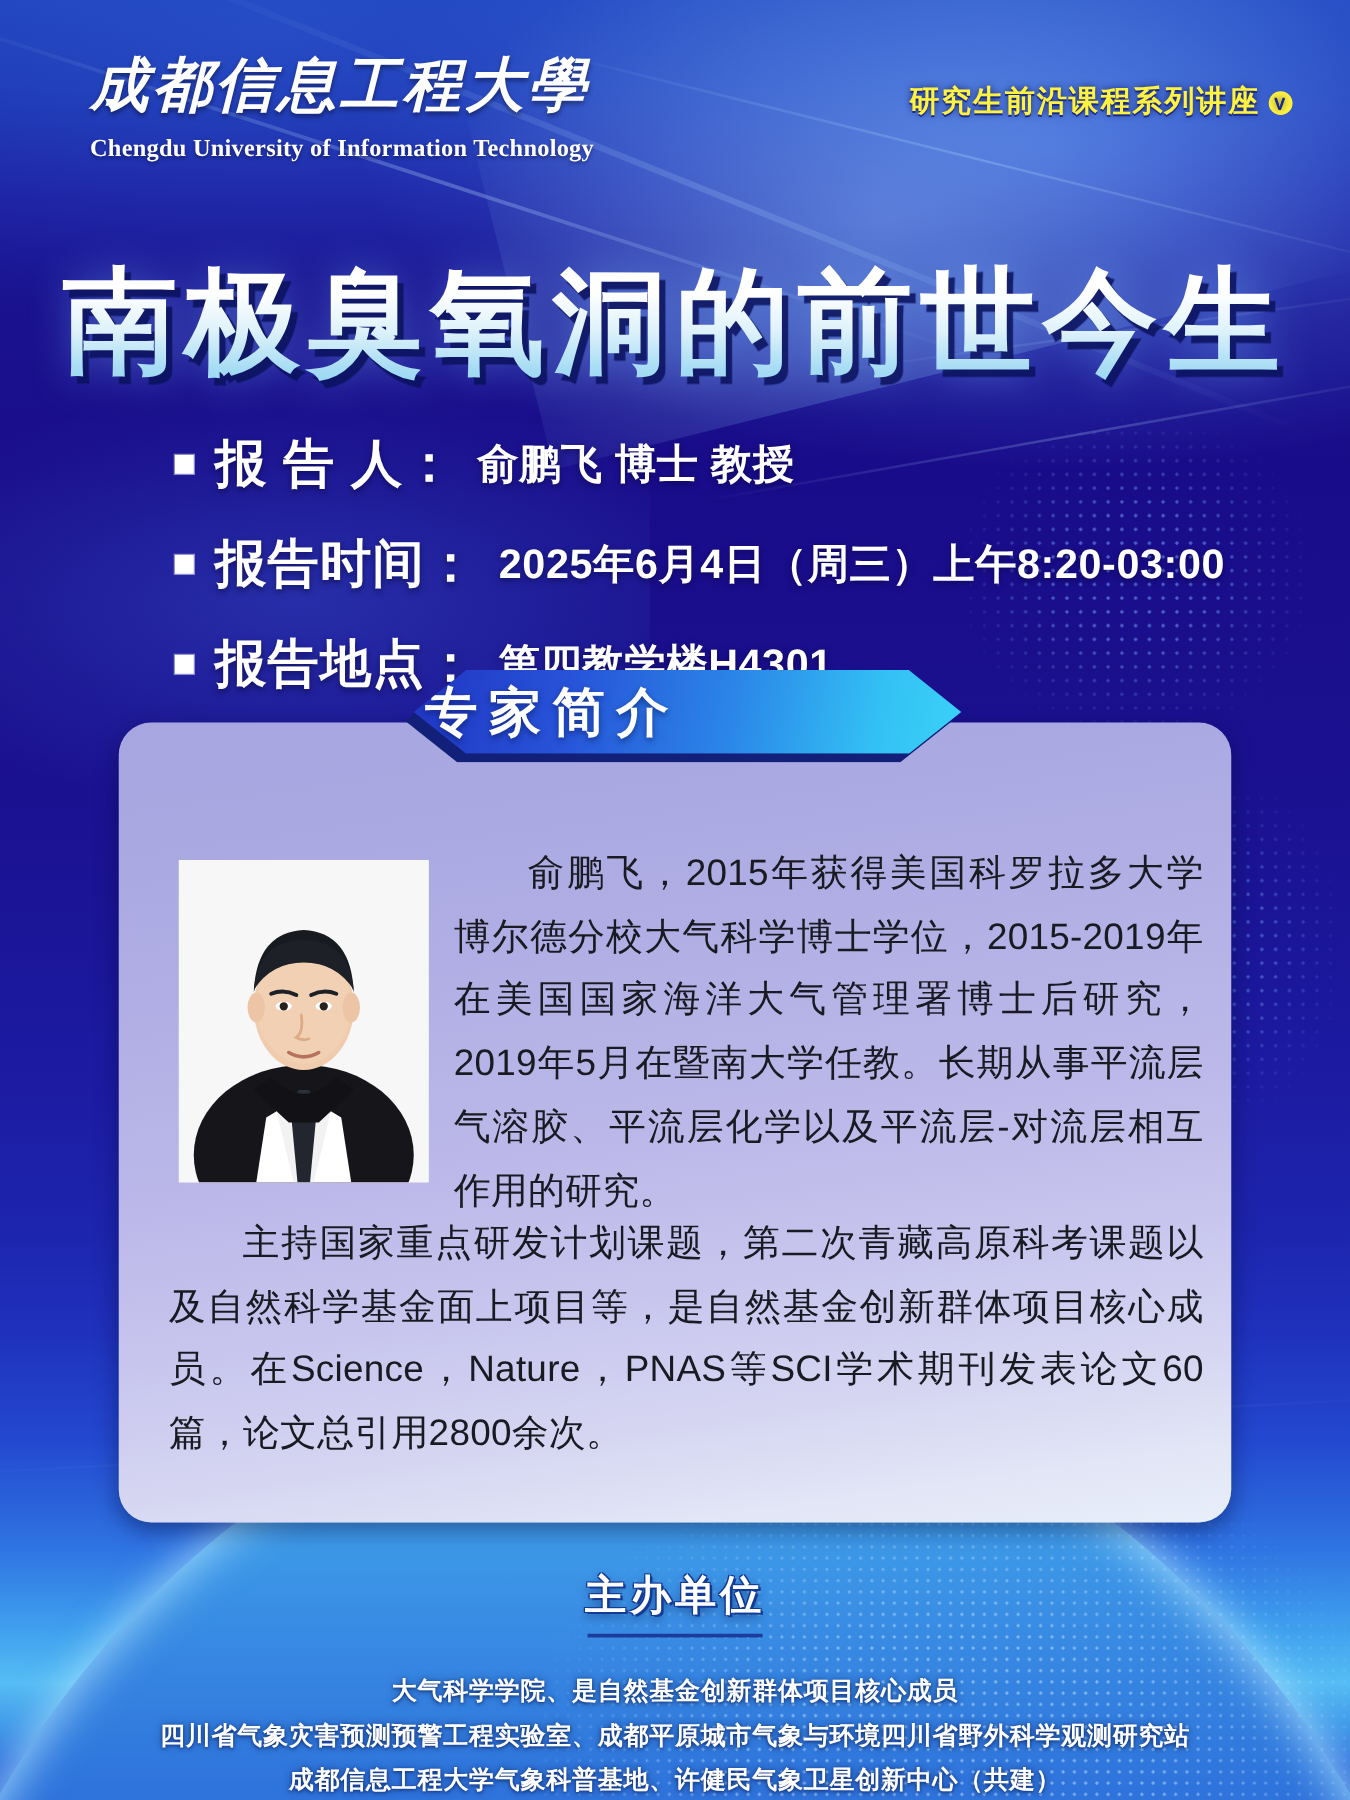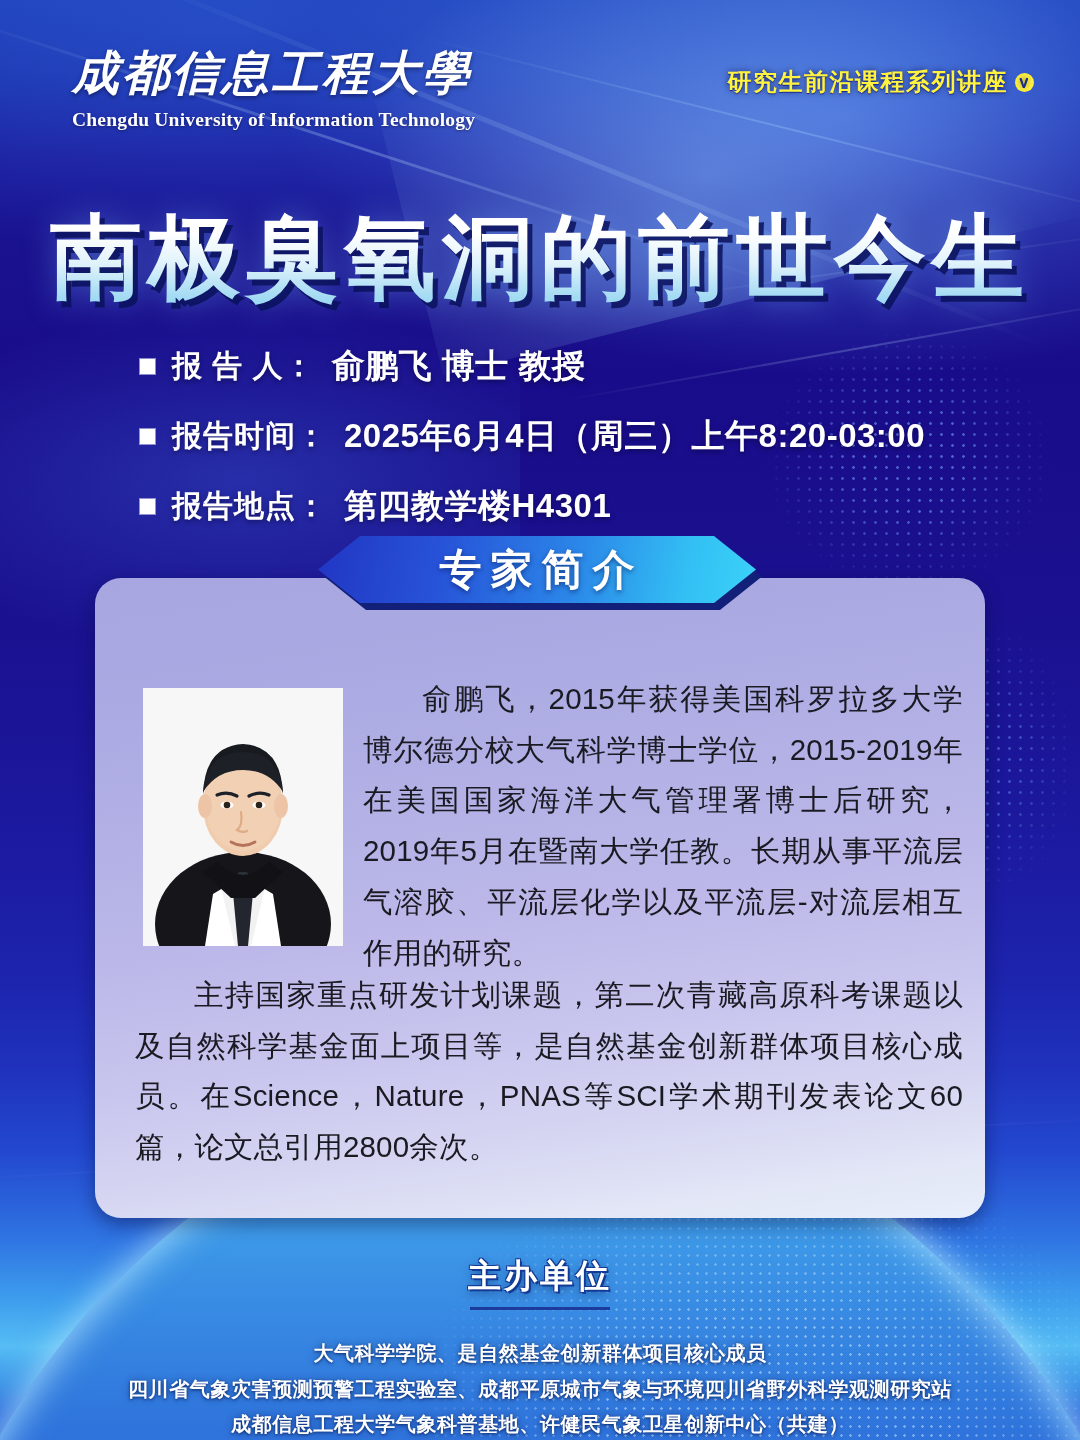--- a/index.html
+++ b/index.html
@@ -67,21 +67,21 @@
     -webkit-mask-image:radial-gradient(ellipse 70% 90% at 50% 100%, #000 35%, transparent 78%);
             mask-image:radial-gradient(ellipse 70% 90% at 50% 100%, #000 35%, transparent 78%);
   }
 
   
   .header{position:absolute;left:0;top:0;width:1080px;height:150px;}
   .logo-wrap{position:absolute;left:58px;top:48px;display:flex;align-items:center;}
   .seal{width:86px;height:86px;position:relative;flex:0 0 auto;}
   .uni-names{margin-left:14px;}
   .uni-cn{
-    font-family:Liberation Sans, sans-serif;
+    font-family:Liberation Mono, monospace;
     font-size:47px;font-weight:700;color:#ffffff;letter-spacing:3px;
     font-style:italic;line-height:1.05;white-space:nowrap;
     text-shadow:0 2px 4px rgba(0,0,20,.45);
   }
   .uni-en{
     font-family:"Liberation Serif","DejaVu Serif",serif;
     font-size:19.5px;font-weight:700;color:#ffffff;white-space:nowrap;
     letter-spacing:.2px;margin-top:12px;
     text-shadow:0 1px 3px rgba(0,0,20,.45);
   }
@@ -106,40 +106,40 @@
     -webkit-background-clip:text;background-clip:text;color:transparent;
     filter:drop-shadow(5px 6px 0px rgba(10,18,92,.85)) drop-shadow(0 0 16px rgba(120,190,255,.35));
   }
 
   
   .info{position:absolute;left:140px;top:344px;width:860px;}
   .info-row{display:flex;align-items:center;margin-bottom:25px;white-space:nowrap;}
   .bullet{width:15px;height:15px;background:#ffffff;margin-right:17px;flex:0 0 auto;
           box-shadow:0 0 0 1px rgba(255,255,255,.5);}
   .info-label{
-    font-size:30px;color:#ffffff;font-weight:600;letter-spacing:1px;
+    font-size:41px;color:#ffffff;font-weight:600;letter-spacing:1px;
     text-shadow:0 2px 5px rgba(0,0,40,.5);
   }
   .info-value{
     font-size:33px;color:#ffffff;font-weight:600;margin-left:17px;letter-spacing:.5px;
     text-shadow:0 2px 5px rgba(0,0,40,.5);
   }
 
   
   .banner-wrap{position:absolute;left:318px;top:536px;width:444px;height:74px;}
   .banner-shadow{
     position:absolute;left:6px;top:7px;width:438px;height:67px;
     background:#12207a;
     clip-path:polygon(42px 0, 396px 0, 438px 33.5px, 396px 67px, 42px 67px, 0 33.5px);
   }
   .banner{
-    position:absolute;left:0;top:0;width:438px;height:67px;
+    position:absolute;left:13px;top:0;width:438px;height:67px;
     background:linear-gradient(100deg,#2136c4 0%,#2753d8 28%,#2b86e8 58%,#33c0f4 84%,#3ad2f8 100%);
     clip-path:polygon(42px 0, 396px 0, 438px 33.5px, 396px 67px, 42px 67px, 0 33.5px);
-    display:flex;align-items:center;justify-content:center;
+    display:flex;align-items:center;
   }
   .banner-text{
     font-size:42px;font-weight:700;color:#ffffff;letter-spacing:9px;text-indent:9px;
     text-shadow:0 2px 5px rgba(0,20,80,.55);
   }
 
   
   .bio-card{
     position:absolute;left:95px;top:578px;width:890px;height:640px;
     border-radius:26px;

